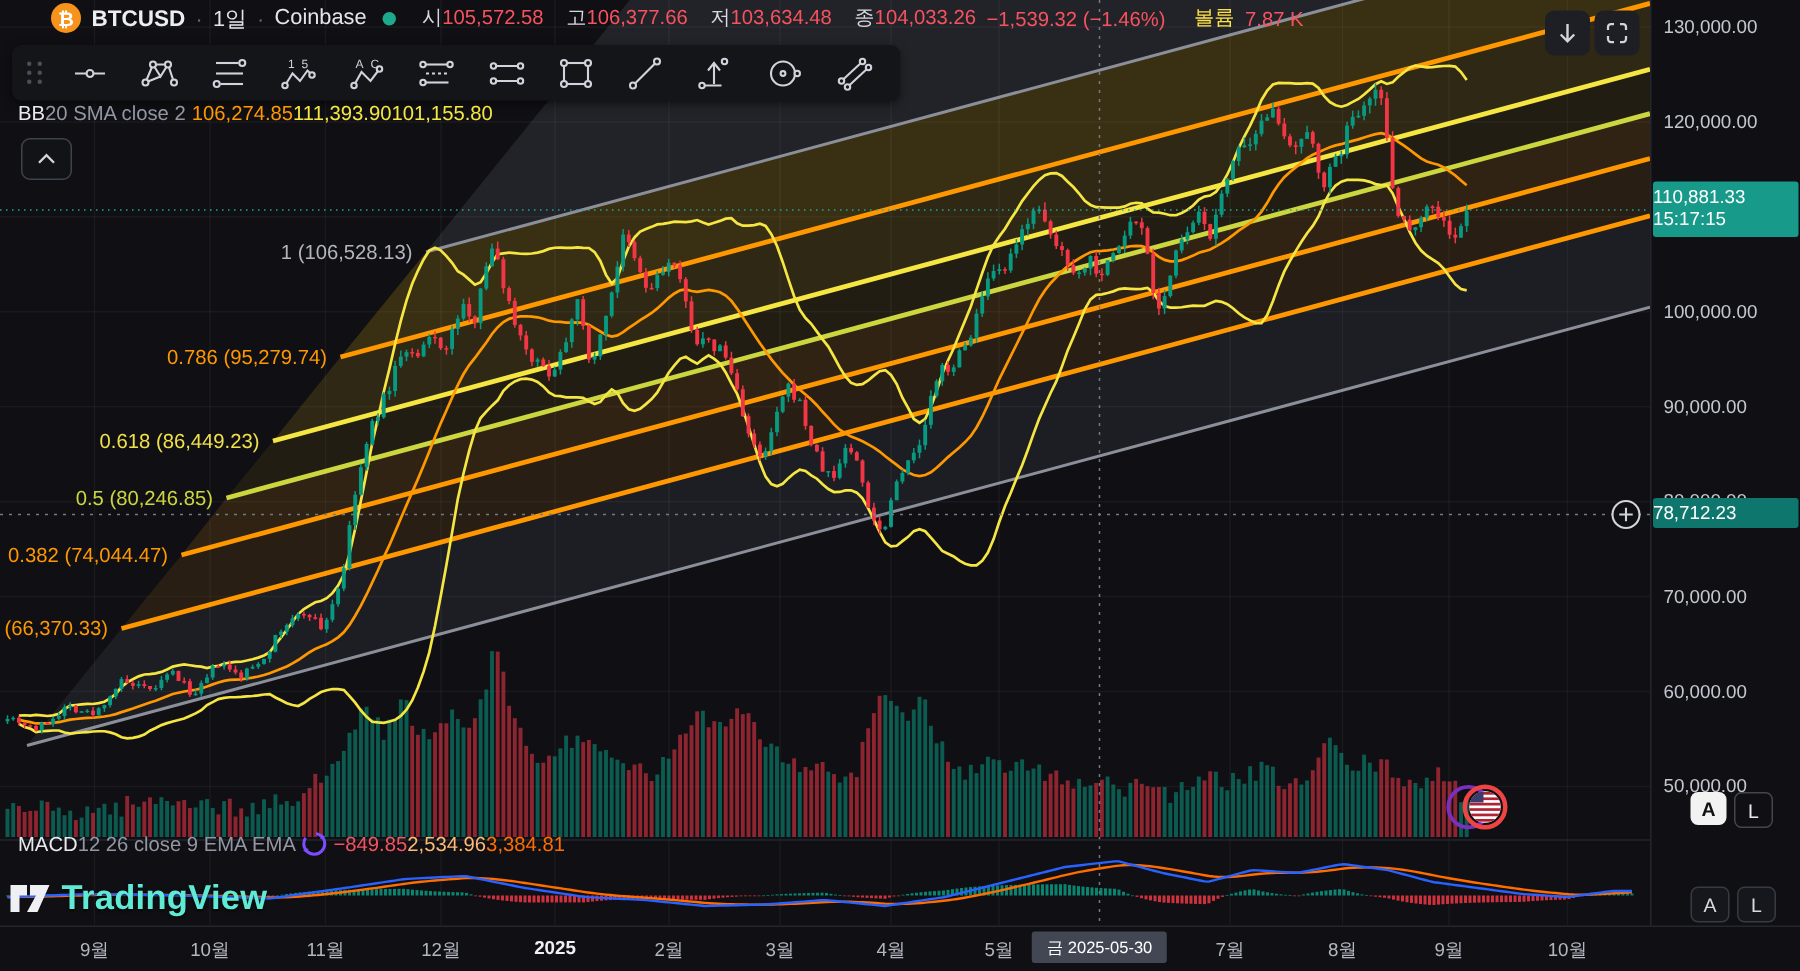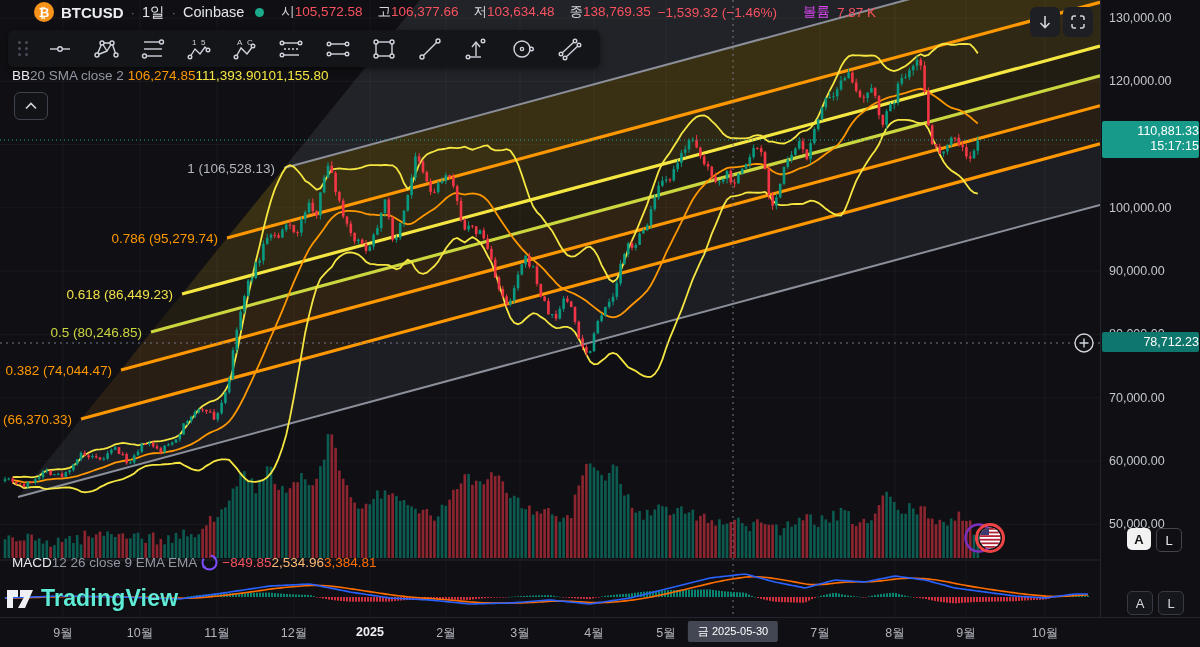--- a/index.html
+++ b/index.html
@@ -11,21 +11,21 @@
   
   .header{left:34px;top:2px;display:flex;align-items:center;gap:7px;font-size:13.5px;white-space:nowrap;}
   .btc-logo{width:20px;height:20px;border-radius:50%;background:#f7931a;color:#fff;display:flex;
             align-items:center;justify-content:center;font-weight:bold;font-size:13px;}
   .sym{font-size:15px;font-weight:700;color:#eceef2;}
   .sep{color:#6b7078;}
   .itv,.exch{font-size:14.5px;color:#e3e5ea;}
   .mkt-dot{width:9px;height:9px;border-radius:50%;background:#1ca98c;margin:0 4px;}
   .ohlc-lbl{color:#d6d9e0;margin-left:6px;}
   .red{color:#f7525f;}
-  .vol-lbl{color:#d946ef;margin-left:19px;}
+  .vol-lbl{color:#fde047;margin-left:12px;}
   
   .toolbar{left:8px;top:30px;width:572px;height:37px;background:#141519;border-radius:6px;
            display:flex;align-items:center;padding:0 10px;gap:4px;box-shadow:0 2px 6px rgba(0,0,0,.5);}
   .drag-dots{display:grid;grid-template-columns:4px 4px;grid-gap:3px;margin-right:6px;}
   .drag-dots i{width:3px;height:3px;border-radius:50%;background:#4a4e59;display:block;}
   .tool{width:42px;height:34px;display:flex;align-items:center;justify-content:center;cursor:pointer;}
   
   .bb-row,.macd-row{display:flex;align-items:center;font-size:13.5px;white-space:nowrap;}
   .bb-row{left:12px;top:68px;}
   .ind-title{color:#e8eaee;}
@@ -35,21 +35,21 @@
   
   .macd-row{left:12px;top:554px;}
   .refresh-ic{width:17px;height:17px;margin:0 4px;}
   .blue{color:#fdba74;}.morange{color:#ff6d00;}
   
   .tv-logo{left:6px;top:585px;display:flex;align-items:center;gap:7px;z-index:4;}
   .tv-logo .t{font-size:23px;font-weight:700;color:#5eead4;letter-spacing:.2px;text-shadow:0 1px 2px rgba(0,0,0,.6);}
   
   .paxis{left:1100px;top:0;width:100px;height:647px;background:#101014;border-left:1px solid #23262e;z-index:2;}
   .pa-lbl{position:absolute;left:8px;font-size:12.5px;color:#c3c6cf;transform:translateY(-50%);}
-  .badge{position:absolute;left:1px;width:97px;border-radius:2px;text-align:right;color:#fff;}
+  .badge{position:absolute;left:1px;width:97px;border-radius:2px;text-align:left;color:#fff;}
   .badge.teal{background:#189a8a;padding:3px 0 4px;font-size:12.5px;line-height:15px;}
   .badge.gray{background:#0f766e;padding:3px 0;font-size:12.5px;}
   .al{position:absolute;display:flex;gap:5px;}
   .al b{width:24px;height:22px;border-radius:5px;display:flex;align-items:center;justify-content:center;
         font-size:13px;font-weight:600;cursor:pointer;}
   .al .on{background:#f2f2f3;color:#111;}
   .al .off{background:transparent;border:1px solid #43464f;color:#e6e8ec;font-weight:400;}
   .al .dim{background:#16171c;border:1px solid #373a43;color:#d6d9e0;font-weight:400;}
   
   .taxis{left:0;top:617px;width:1200px;height:30px;background:#101014;border-top:1px solid #23262e;z-index:2;}
@@ -1289,21 +1289,21 @@
     <span class="sym">BTCUSD</span>
     <span class="sep">·</span>
     <span class="itv">1일</span>
     <span class="sep">·</span>
     <span class="exch">Coinbase</span>
     <span class="mkt-dot"></span>
     <span style="display:flex;gap:9px;">
       <span><span class="ohlc-lbl">시</span><span class="red">105,572.58</span></span>
       <span><span class="ohlc-lbl">고</span><span class="red">106,377.66</span></span>
       <span><span class="ohlc-lbl">저</span><span class="red">103,634.48</span></span>
-      <span><span class="ohlc-lbl">종</span><span class="red">138,769.35</span></span>
+      <span><span class="ohlc-lbl">종</span><span class="red">104,033.26</span></span>
     </span>
     <span class="red">−1,539.32 (−1.46%)</span>
     <span class="vol-lbl">볼륨</span>
     <span class="red">7.87 K</span>
   </div>
 
   <div class="overlay toolbar">
     <span class="drag-dots">
         <i></i>
         <i></i>

